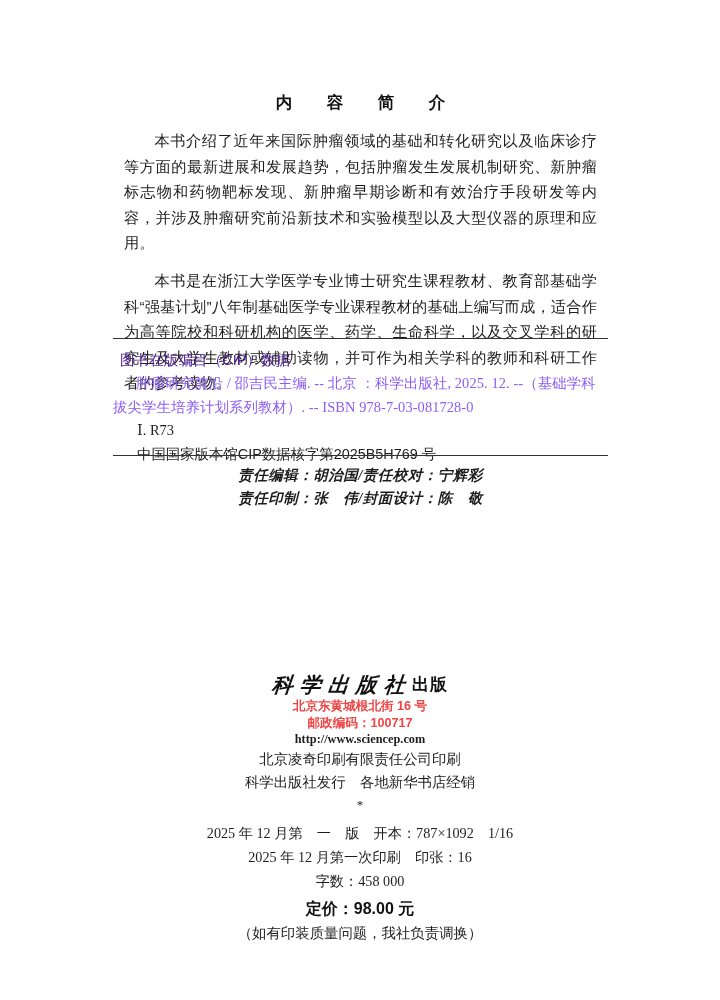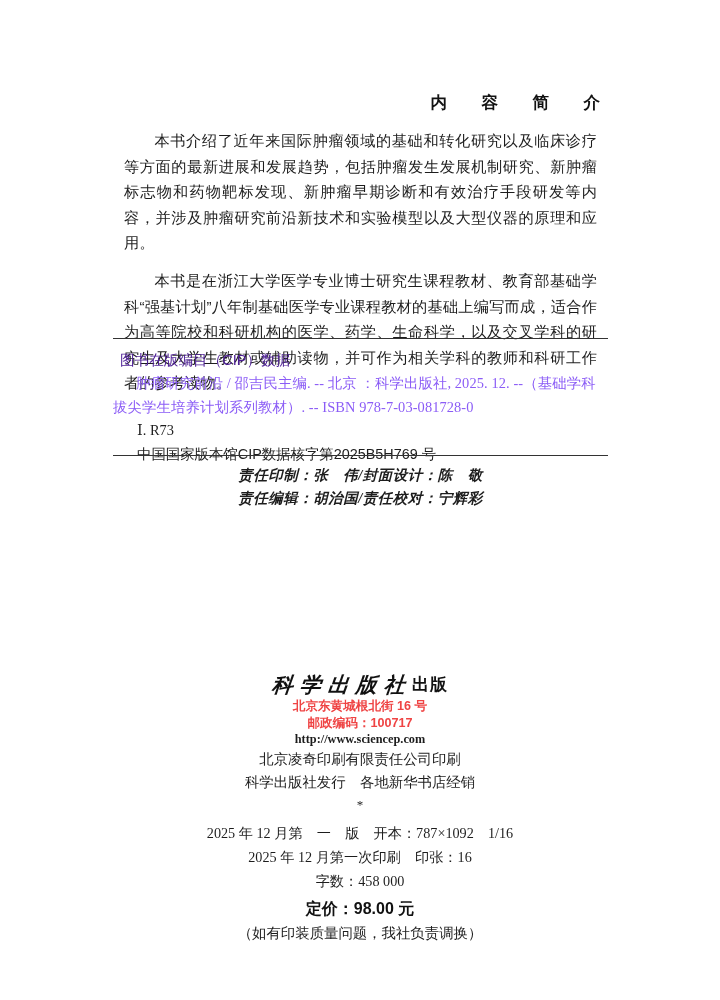--- a/index.html
+++ b/index.html
@@ -26,21 +26,21 @@
   }
 
   
   .abstract-block {
     position: absolute;
     left: 112px;
     top: 92px;
     width: 497px;
   }
   .abstract-title {
-    text-align: right;
+    text-align: center;
     font-weight: bold;
     font-size: 16.5px;
     letter-spacing: 9px;
     text-indent: 9px;
     color: #121212;
     margin-bottom: 14px;
     font-family: "Liberation Sans", "DejaVu Sans", sans-serif;
   }
   .abstract-para {
     font-size: 15.2px;
@@ -222,22 +222,22 @@
       <div class="cip-heading">图书在版编目（CIP）数据</div>
       <p class="cip-body">肿瘤研究前沿 / 邵吉民主编. -- 北京 ：科学出版社, 2025. 12. --（基础学科拔尖学生培养计划系列教材）. -- ISBN 978-7-03-081728-0</p>
       <div class="cip-line cip-class">Ⅰ. R73</div>
       <div class="cip-line">中国国家版本馆CIP数据核字第2025B5H769 号</div>
     </div>
   </div>
 
   <div class="credits">
     <hr class="rule">
     <div class="credits-inner">
+      <div class="credit-line">责任编辑：胡治国/责任校对：宁辉彩</div>
       <div class="credit-line">责任印制：张　伟/封面设计：陈　敬</div>
-      <div class="credit-line">责任编辑：胡治国/责任校对：宁辉彩</div>
     </div>
   </div>
 
   <div class="colophon">
 
     <div class="publisher-row">
       <span class="publisher-logo">科学出版社</span><span class="publisher-suffix">出版</span>
     </div>
 
     <div class="addr-line">北京东黄城根北街 16 号</div>

